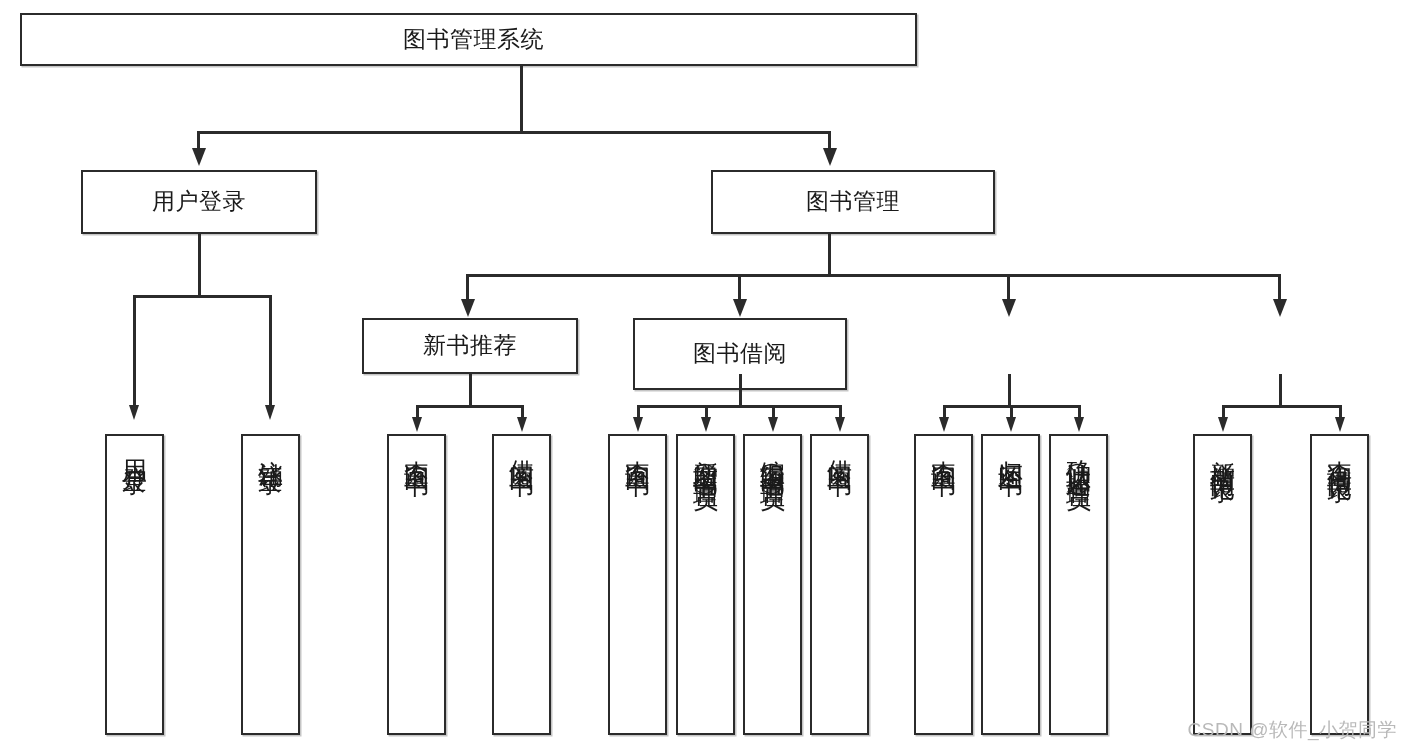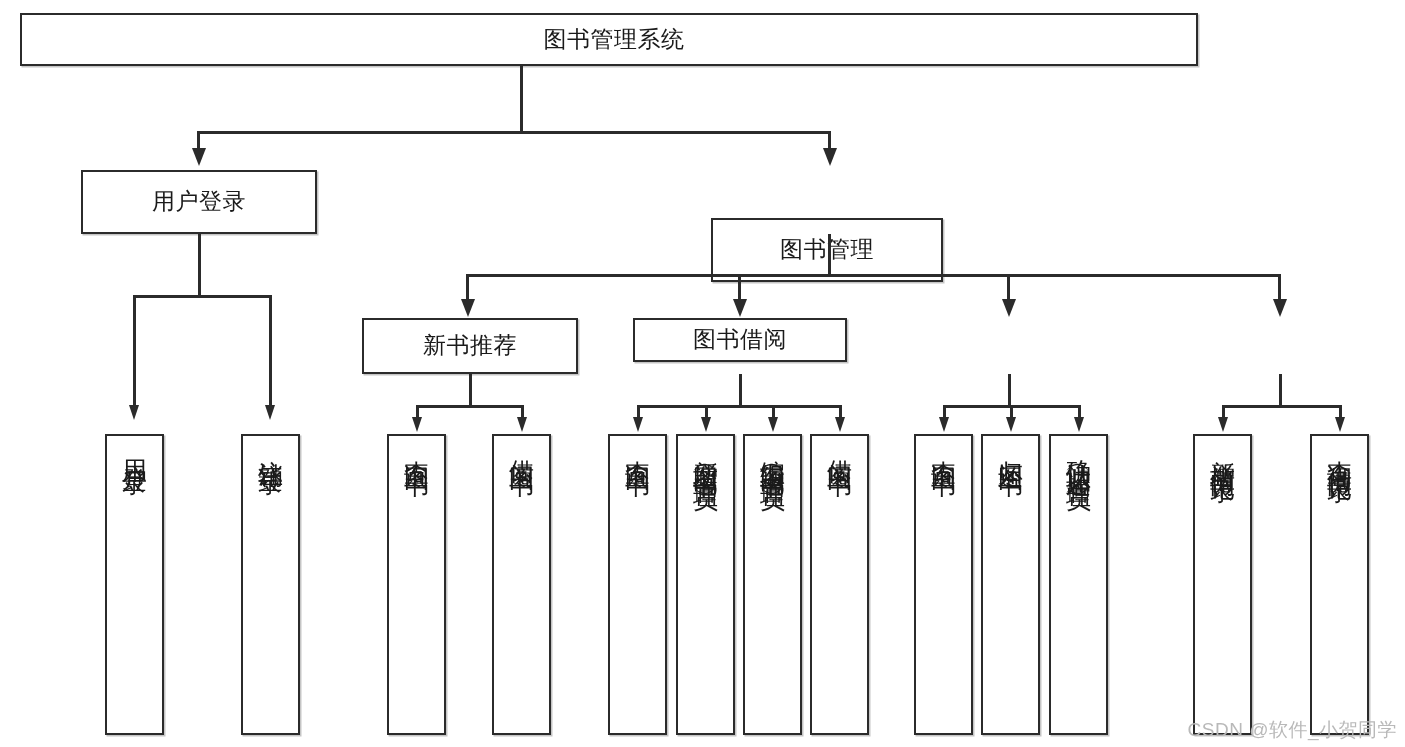--- a/index.html
+++ b/index.html
@@ -84,38 +84,38 @@
     letter-spacing: 0.5px;
     user-select: none;
     white-space: nowrap;
   }
 </style>
 </head>
 <body>
 
 <div id="canvas">
 
-  <div class="node h root" style="left:20px; top:13px; width:1178px; height:53px;padding-left:10px;">
+  <div class="node h root" style="left:20px; top:13px; width:897px; height:53px;padding-left:10px;">
     <span class="label">图书管理系统</span>
   </div>
 
   <div class="vline" style="left:520px; top:66px; width:2.5px; height:67px;"></div>
 
   <div class="hline" style="left:197px; top:131px; width:634px;"></div>
 
   <div class="vline" style="left:197px; top:131px; height:17px;"></div>
   <div class="arrow" style="left:192px; top:148px;"></div>
   <div class="vline" style="left:828px; top:131px; height:17px;"></div>
   <div class="arrow" style="left:823px; top:148px;"></div>
 
   <div class="node h" style="left:81px; top:170px; width:236px; height:64px;">
     <span class="label">用户登录</span>
   </div>
 
-  <div class="node h" style="left:711px; top:170px; width:232px; height:64px;margin-top:48px;">
+  <div class="node h" style="left:711px; top:170px; width:284px; height:64px;">
     <span class="label">图书管理</span>
   </div>
 
   <div class="vline" style="left:198px; top:234px; height:63px;"></div>
   <div class="hline" style="left:133px; top:295px; width:137px;"></div>
   <div class="vline" style="left:133px; top:295px; height:110px;"></div>
   <div class="arrow sm" style="left:129px; top:405px;"></div>
   <div class="vline" style="left:269px; top:295px; height:110px;"></div>
   <div class="arrow sm" style="left:265px; top:405px;"></div>
 
@@ -126,21 +126,21 @@
   <div class="vline" style="left:738px; top:274px; height:25px;"></div>
   <div class="arrow" style="left:733px; top:299px;"></div>
   <div class="vline" style="left:1007px; top:274px; height:25px;"></div>
   <div class="arrow" style="left:1002px; top:299px;"></div>
   <div class="vline" style="left:1278px; top:274px; height:25px;"></div>
   <div class="arrow" style="left:1273px; top:299px;"></div>
 
   <div class="node h" style="left:362px; top:318px; width:216px; height:56px;">
     <span class="label">新书推荐</span>
   </div>
-  <div class="node h" style="left:633px; top:318px; width:214px; height:44px;">
+  <div class="node h" style="left:633px; top:318px; width:214px; height:72px;">
     <span class="label">图书借阅</span>
   </div>
 
   <div class="vline" style="left:469px; top:374px; height:33px;"></div>
   <div class="hline" style="left:416px; top:405px; width:108px;"></div>
   <div class="vline" style="left:416px; top:405px; height:12px;"></div>
   <div class="arrow sm" style="left:412px; top:417px;"></div>
   <div class="vline" style="left:521px; top:405px; height:12px;"></div>
   <div class="arrow sm" style="left:517px; top:417px;"></div>
 

